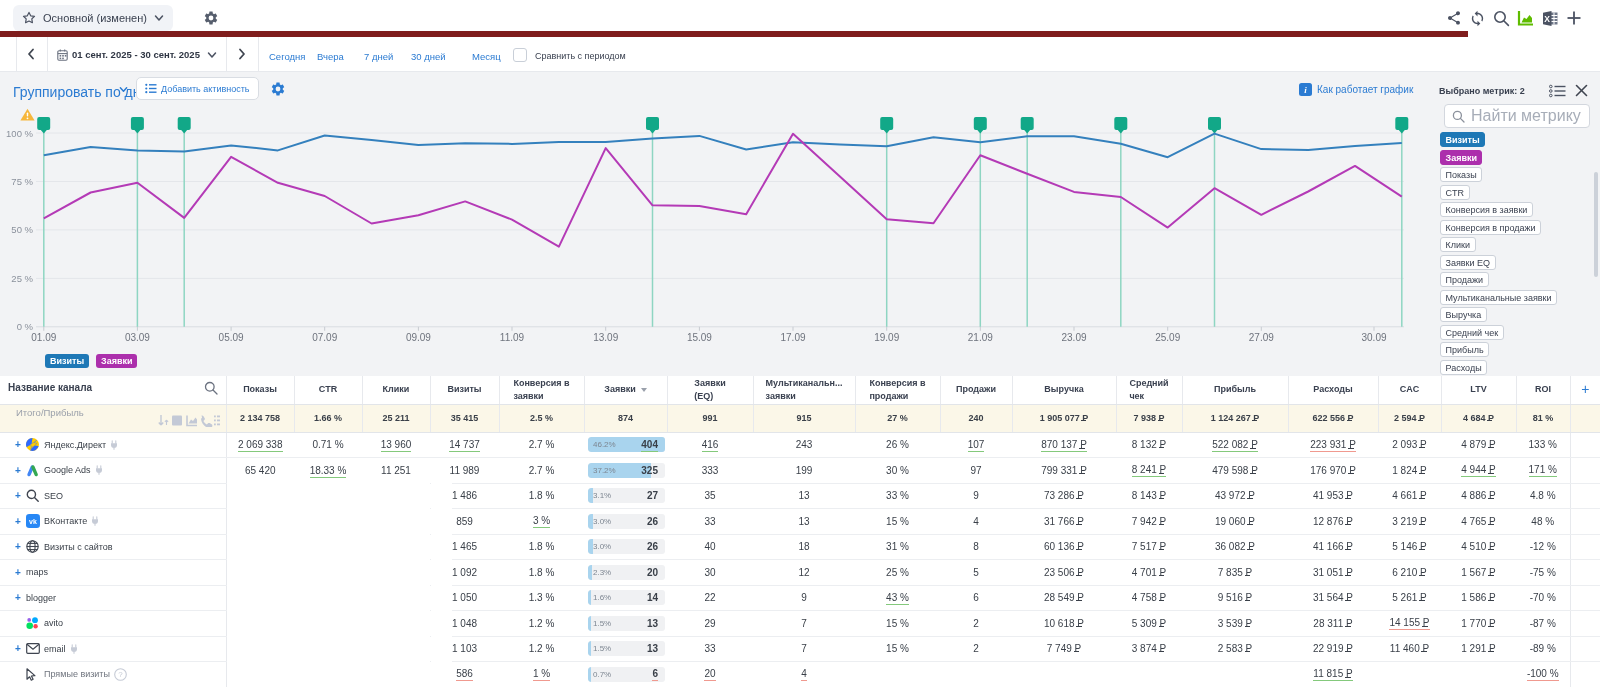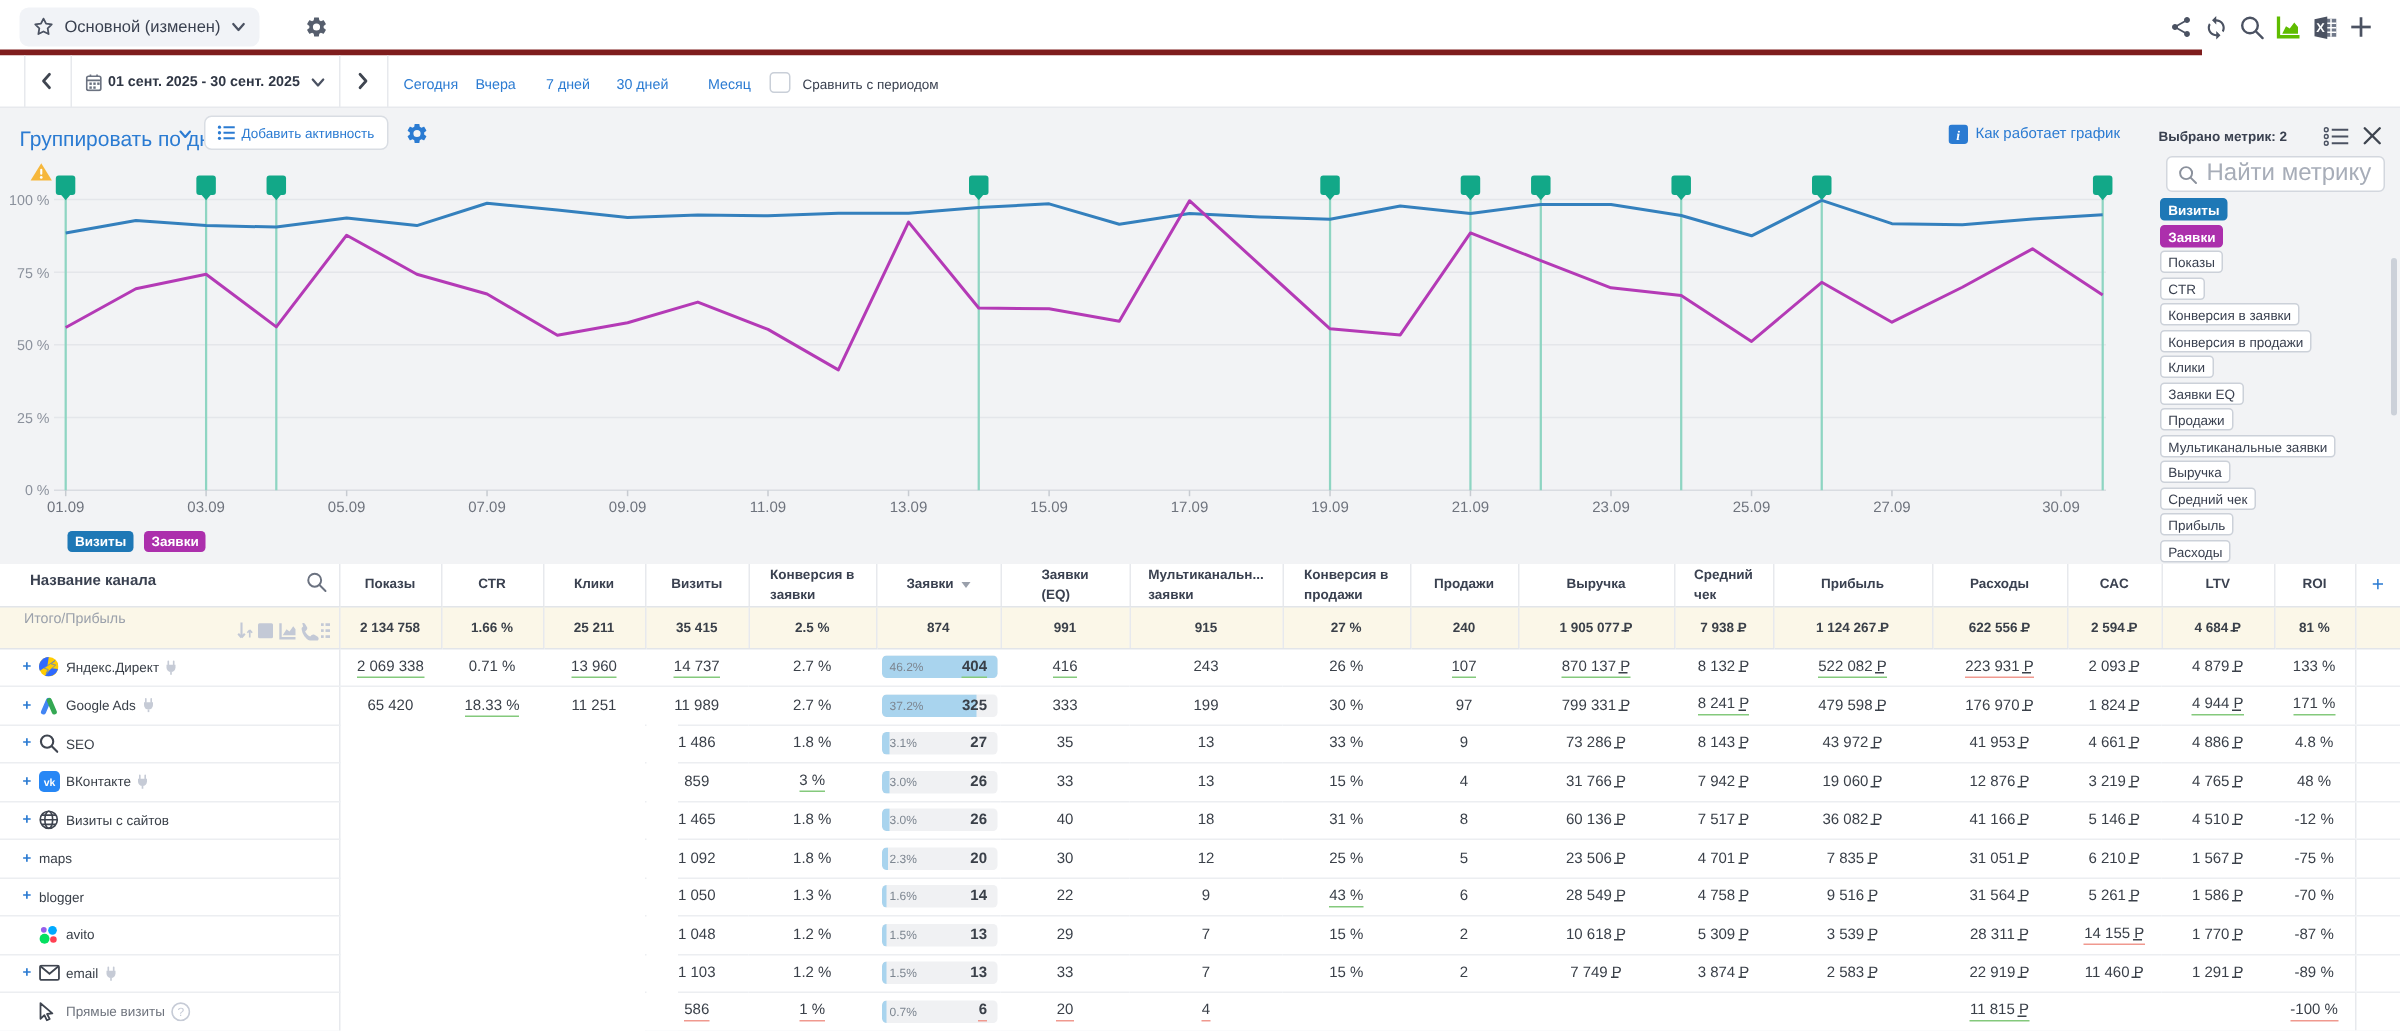--- a/index.html
+++ b/index.html
@@ -1,19 +1,19 @@
 <!DOCTYPE html>
 <html><head><meta charset="utf-8"><style>
 *{margin:0;padding:0;box-sizing:border-box}
 html,body{width:1600px;height:687px;overflow:hidden;font-family:"Liberation Sans",sans-serif;background:#fff;position:relative}
 .abs{position:absolute}
 .r{display:inline-block;position:relative}
 .r::after{content:"";position:absolute;left:-1px;right:2px;bottom:2px;height:1px;background:currentColor}
 
-.topbar{position:absolute;left:0;top:0;width:1468px;height:37px;background:#fff;border-bottom:4px solid #7f1d1d}
+.topbar{position:absolute;left:0;top:0;width:1468px;height:37px;background:#fff;border-bottom:6px solid #7f1d1d}
 .pill{position:absolute;left:13px;top:5px;height:26px;background:#f1f3f7;border-radius:6px;display:flex;align-items:center;padding:0 9px;gap:7px}
 .pill .t{font-size:11px;color:#3a4150}
 .ico{display:inline-flex;align-items:center;justify-content:center}
 
 .datebar{position:absolute;left:0;top:37px;width:1600px;height:35px;background:#fff;border-bottom:1px solid #e7e9ed}
 .sep{position:absolute;top:0;width:1px;height:35px;background:#e7e9ed}
 .dtext{font-size:9.5px;color:#2f3644;font-weight:700}
 .blink{color:#2b7bd2;font-size:9.5px;text-decoration:none}
 .cb{position:absolute;left:513px;top:48px;width:14px;height:14px;border:1px solid #c9cfd8;border-radius:3px;background:#fff}
 
@@ -33,21 +33,21 @@
 .grid .ml{display:inline-block;text-align:left}
 .grid td{height:25.5px;font-size:10px;color:#3a4049;text-align:center;vertical-align:middle;border-bottom:1px solid #eceef1;padding:0}
 .grid tr.tot td{height:28px;background:#fbf7e8;font-weight:700;font-size:9px;border-left:1px solid #e7e9ed;border-bottom:1px solid #e2e5e9}
 .grid tr.tot td.first{border-left:none}
 .grid td.first{text-align:left;border-right:1px solid #e7e9ed}
 .grid td.plusc,.grid th.plusc{border-left:1px solid #e7e9ed}
 .grid th.plusc{color:#2b7bd2;font-size:14px;font-weight:400}
 .grid td.merged{border-bottom:none}
 .grid td.nbb{border-bottom:none}
 .strip{position:absolute;left:430.5px;top:482px;width:21.5px;height:205px;background:#fff;z-index:5}
-.hn{margin-left:20px;font-size:10px}
+.hn{margin-left:8px;font-size:10px}
 .hsearch{float:right;margin-right:8px;margin-top:0px}
 .sortarr{display:inline-block;width:0;height:0;border-left:3.5px solid transparent;border-right:3.5px solid transparent;border-top:4.5px solid #9aa0ab;margin-left:5px;vertical-align:middle}
 .totlbl{color:#9ba1ab;font-weight:400;margin-left:16px;font-size:9.5px}
 .toticons{float:right;margin-right:6px;margin-top:7px}
 .lbl{display:flex;align-items:center;height:23px}
 .pl{width:16px;text-align:center;color:#2b7bd2;font-weight:700;font-size:10px;margin-left:10px;flex:none}
 .ci{width:15px;display:inline-flex;align-items:center;margin-right:3px;flex:none}
 .nm{color:#3a4049;white-space:nowrap;font-size:9px}
 .nm.dim{color:#6f747e}
 .ex{margin-left:4px;display:inline-flex;align-items:center}

